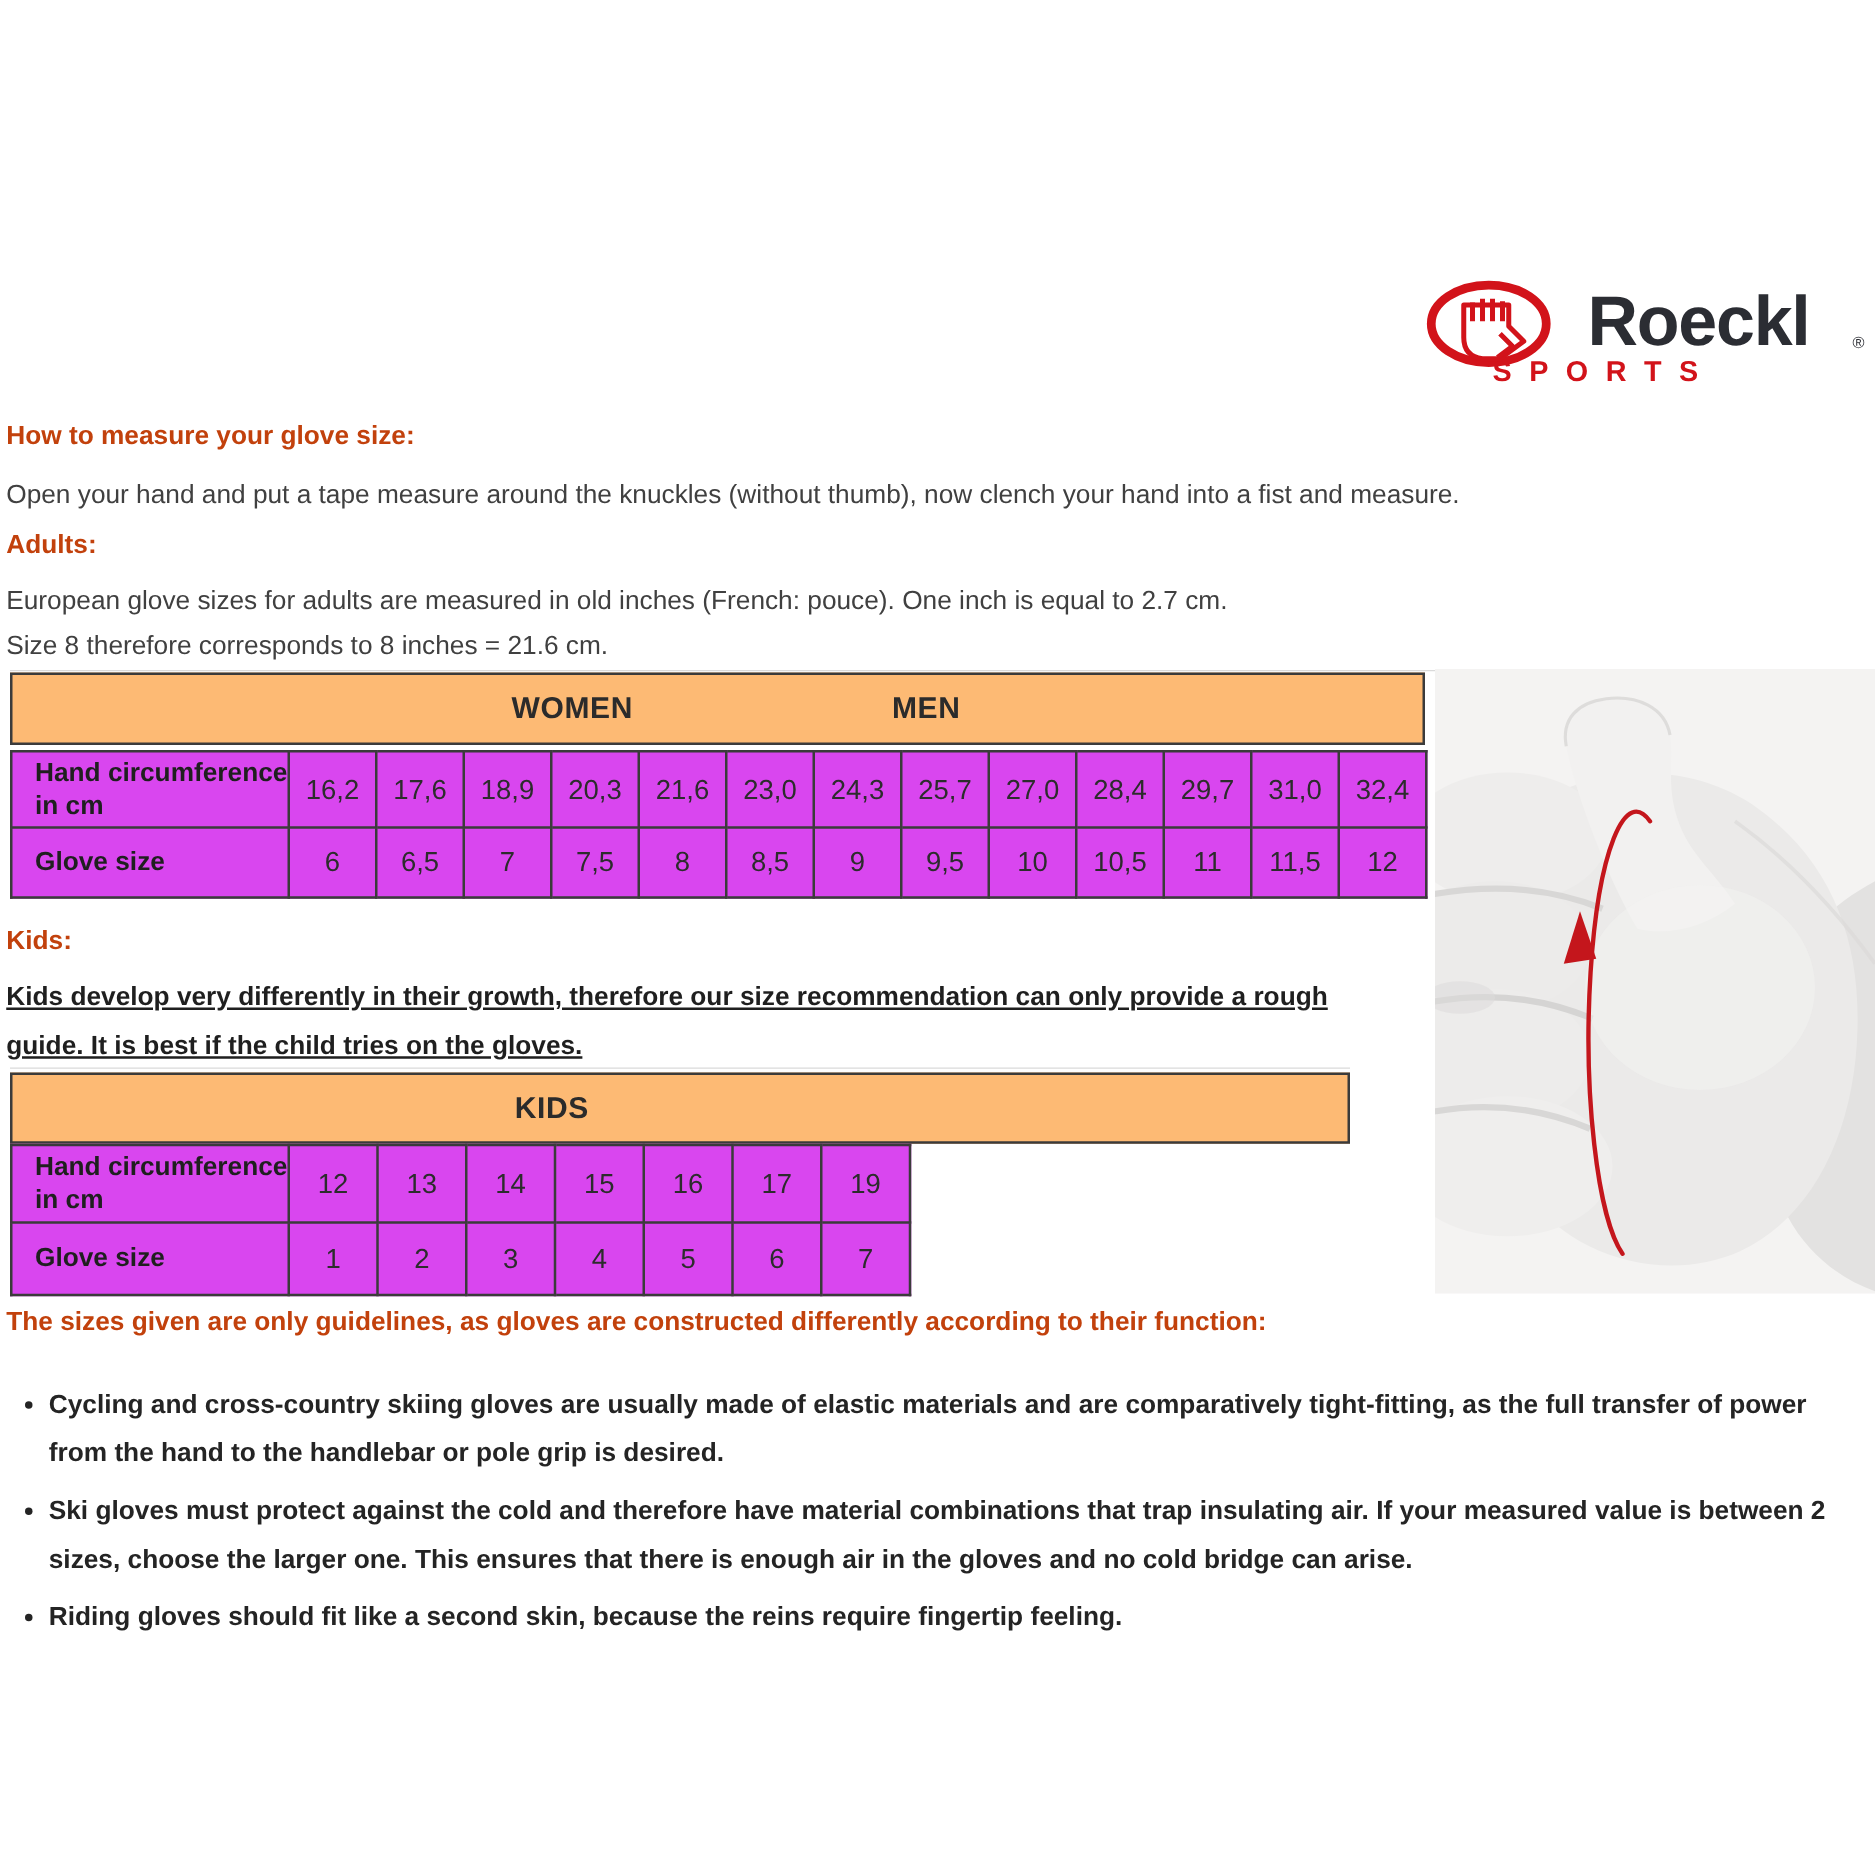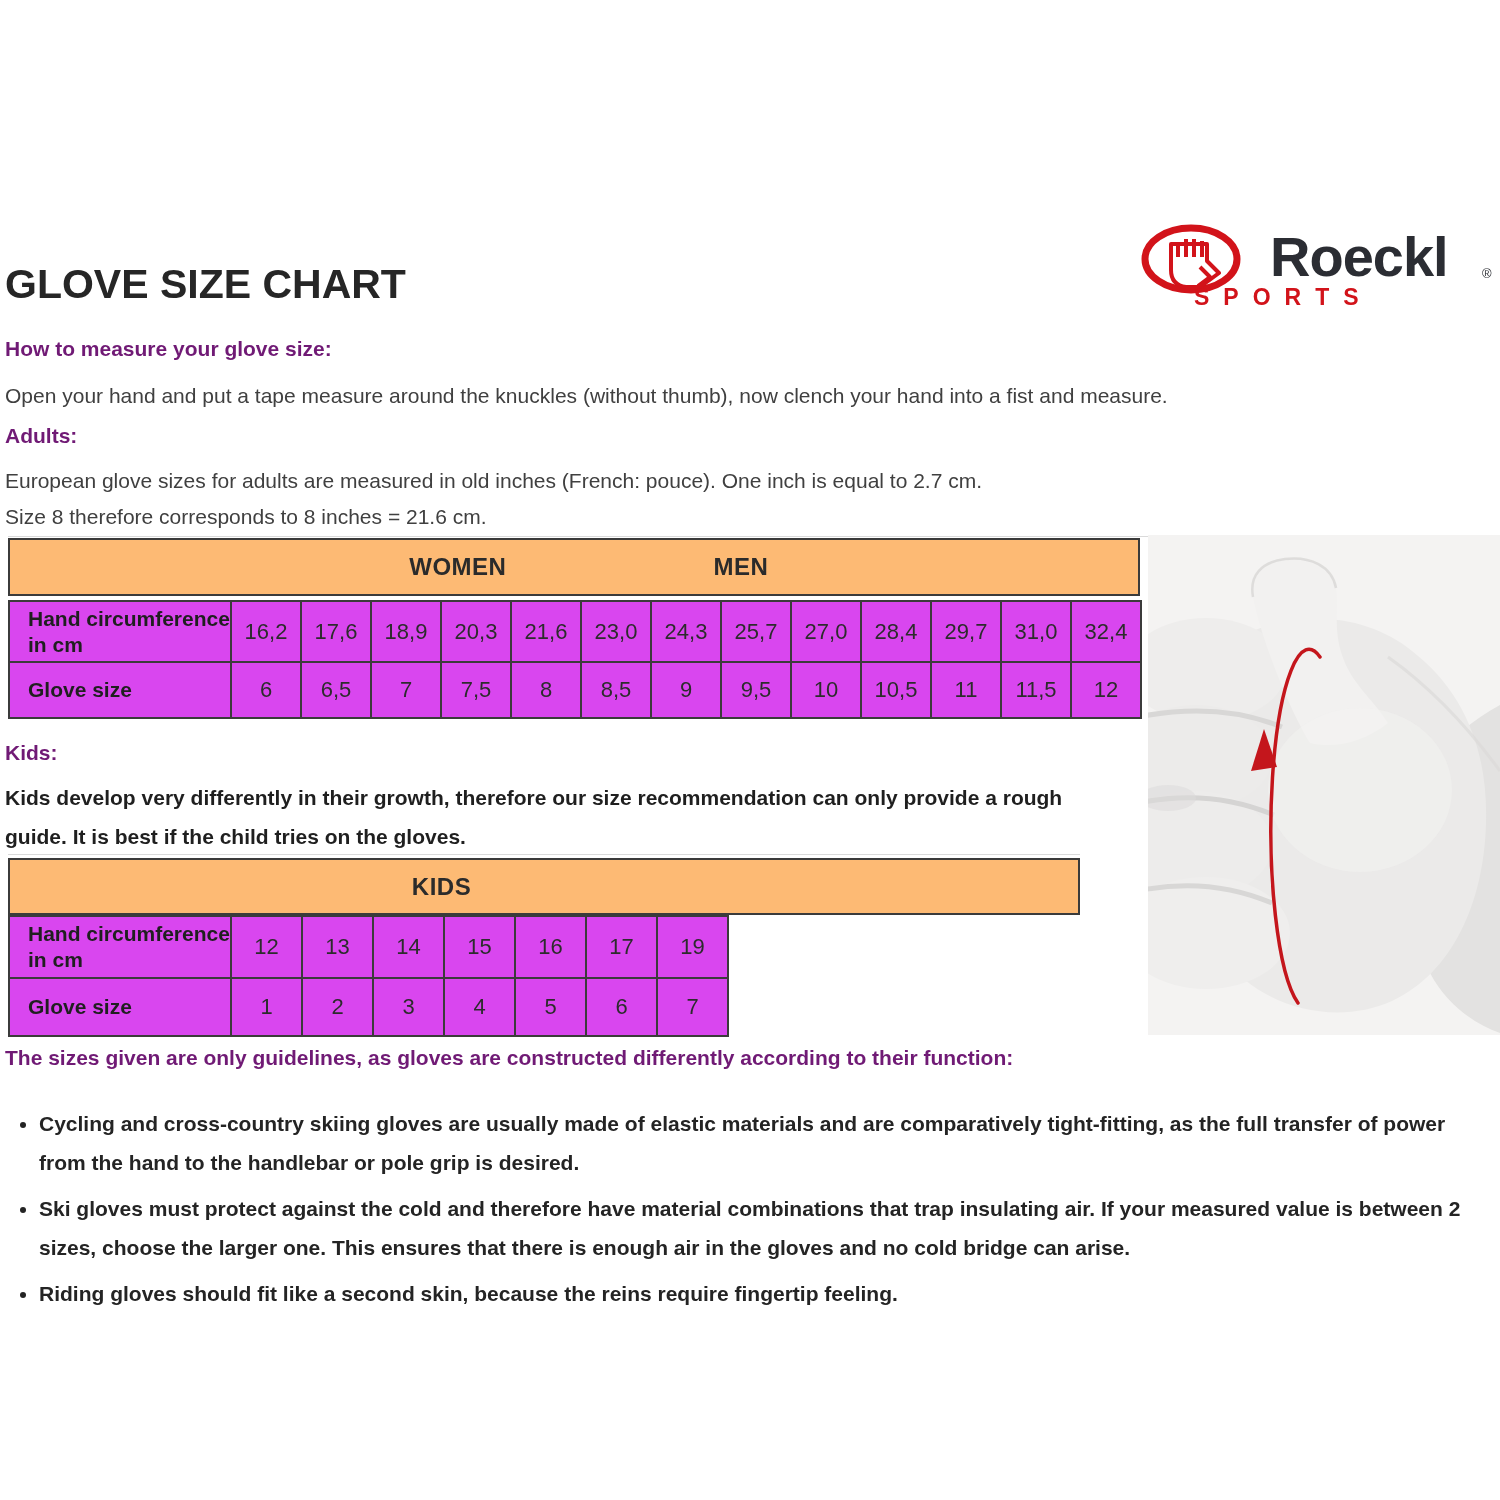--- a/index.html
+++ b/index.html
@@ -12,29 +12,29 @@
 
   
   .page-title { left:5px; top:261px; font-size:41px; font-weight:700; color:#262626; letter-spacing:0px; }
   .logo { left:1140px; top:220px; width:358px; height:100px; }
   .logo-emblem { position:absolute; left:0; top:2px; }
   .logo-word { position:absolute; left:104px; top:4px; font-size:56px; font-weight:700; color:#2b2d33; letter-spacing:-1px;margin-left:26px; }
   .logo-reg { position:absolute; left:342px; top:46px; font-size:13px; color:#2b2d33; }
   .logo-sports { position:absolute; left:54px; top:64px; font-size:23px; font-weight:700; color:#d2131a; letter-spacing:14px; }
 
   
-  .h-bold { font-size:21px; font-weight:700; color:#701a75; }
+  .h-bold { font-size:21px; font-weight:700; color:#c2410c; }
   .body-text { font-size:21px; color:#404040; line-height:39px; }
   .howto-heading { left:5px; top:337px; }
   .howto-body { left:5px; top:376px; width:1480px; }
   .adults-heading { left:5px; top:424px; }
   .adults-line1 { left:5px; top:461px; width:1480px; }
   .adults-line2 { left:5px; top:497px; width:1480px; }
   .kids-heading { left:5px; top:741px; }
-  .kids-body { left:5px; top:778px; width:1100px; font-weight:700; line-height:39px; font-size:21px; }
+  .kids-body { left:5px; top:778px; width:1100px; font-weight:700; line-height:39px; font-size:21px;text-decoration:underline; }
   .guidelines-heading { left:5px; top:1046px; width:1480px; }
 
   
   .rule { background:#dadada; height:1px; }
   .rule-adult { left:8px; top:536px; width:1489px; }
   .rule-kids { left:8px; top:854px; width:1072px; }
 
   
   .band { border:2px solid #3b3b3b; background:#fdba74; position:absolute; }
   .band-adult { left:8px; top:538px; width:1132px; height:58px; }
@@ -66,21 +66,20 @@
   .guideline-list li { font-size:21px; color:#242424; line-height:39px; margin-bottom:7px;font-weight:bold; }
 
   
   .hand-figure { left:1148px; top:535px; width:352px; height:500px; }
 </style>
 </head>
 <body>
 
 <div class="page">
 
-  <div class="abs page-title">GLOVE SIZE CHART</div>
 
   <div class="abs logo">
     <span class="logo-emblem">
       <svg width="102" height="78" viewBox="0 0 102 78">
         <ellipse cx="51" cy="37" rx="46" ry="31" fill="none" stroke="#d2131a" stroke-width="7"></ellipse>
         <path d="M 31 22 L 31 48 Q 31 63 46 65 L 60 65 L 79 51 L 67 39 L 67 22 Z" fill="#ffffff" stroke="#d2131a" stroke-width="4" stroke-linejoin="round"></path>
         <path d="M 38 20 L 38 35 M 46 17 L 46 35 M 54 17 L 54 35 M 62 19 L 62 35" stroke="#d2131a" stroke-width="4" fill="none"></path>
         <path d="M 60 45 L 70 55 L 58 64" fill="none" stroke="#d2131a" stroke-width="4" stroke-linejoin="round"></path>
       </svg>
     </span>

